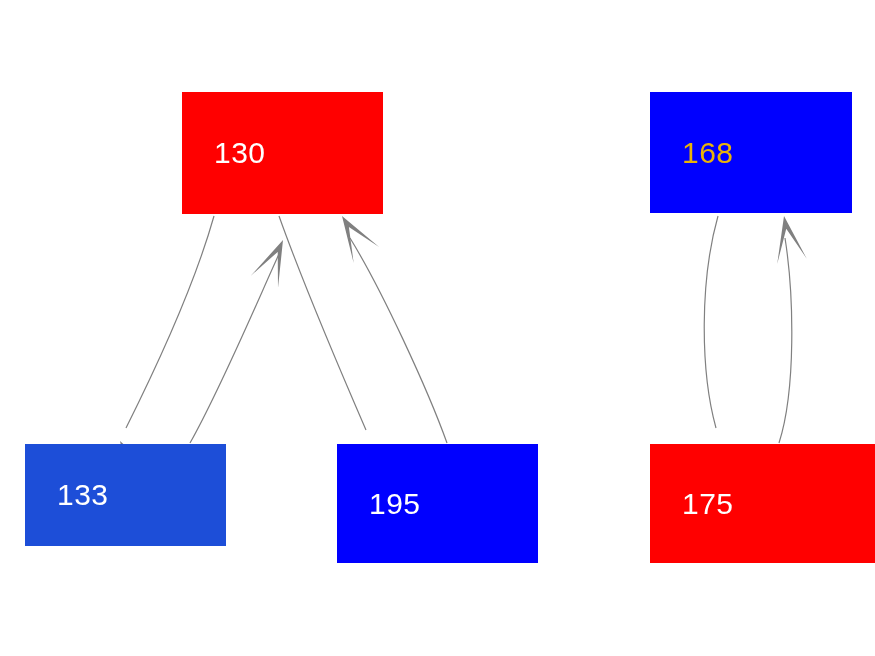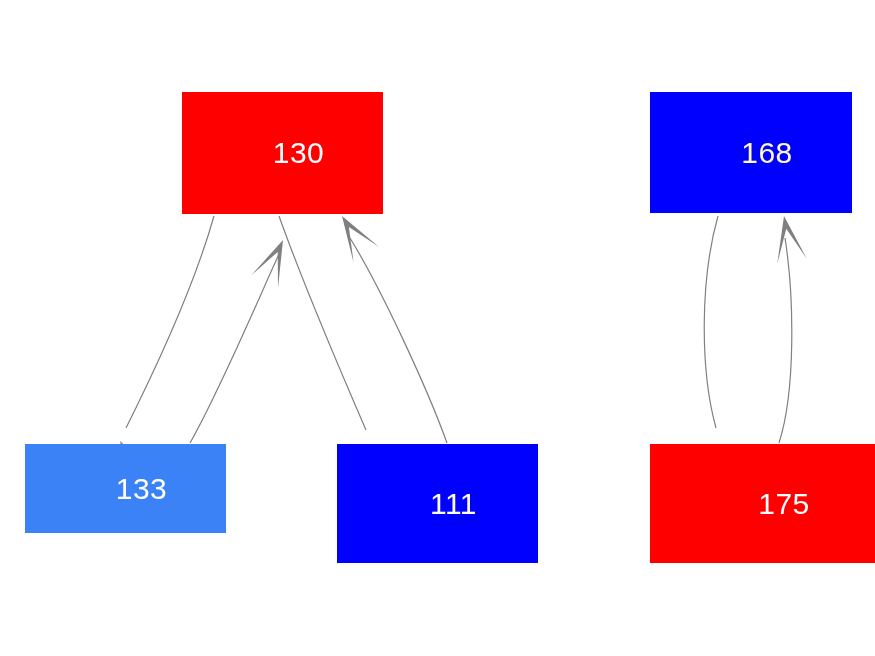--- a/index.html
+++ b/index.html
@@ -22,21 +22,20 @@
     position: absolute;
     left: 0;
     top: 0;
     width: 875px;
     height: 656px;
   }
   .node {
     position: absolute;
     display: flex;
     align-items: center;
-    justify-content: center;
     box-sizing: border-box;
     padding-left: 32px;
   }
   .node-label {
     color: #ffffff;
     font-size: 30px;
     line-height: 1;
     font-weight: 400;
     letter-spacing: 0.5px;
     user-select: none;
@@ -71,25 +70,25 @@
       <g>
         <path d="M 779 443 C 796 390, 794 295, 785 238" fill="none" stroke="#808080" stroke-width="1.2"></path>
         <path d="M 0 0 L -46 -15 L -13 0 L -46 15 Z" fill="#808080" transform="translate(784,216) rotate(260)"></path>
       </g>
     </svg>
 
   <div class="node" style="left: 182px; top: 92px; width: 201px; height: 122px; background: rgb(255, 0, 0);">
     <span class="node-label" style="color: rgb(255, 255, 255);">130</span>
   </div>
   <div class="node" style="left: 650px; top: 92px; width: 202px; height: 121px; background: rgb(0, 0, 255);">
-    <span class="node-label" style="color: #fef9c3;">168</span>
+    <span class="node-label" style="color: #eab308;">168</span>
   </div>
-  <div class="node" style="left: 25px; top: 444px; width: 201px; height: 89px; background: #3b82f6;">
+  <div class="node" style="left: 25px; top: 444px; width: 201px; height: 102px; background: #1d4ed8;">
     <span class="node-label" style="color: rgb(255, 255, 255);">133</span>
   </div>
   <div class="node" style="left: 337px; top: 444px; width: 201px; height: 119px; background: rgb(0, 0, 255);">
-    <span class="node-label" style="color: rgb(255, 255, 255);">111</span>
+    <span class="node-label" style="color: rgb(255, 255, 255);">195</span>
   </div>
   <div class="node" style="left: 650px; top: 444px; width: 236px; height: 119px; background: rgb(255, 0, 0);">
     <span class="node-label" style="color: rgb(255, 255, 255);">175</span>
   </div>
 
 </div>
 
 </body></html>

